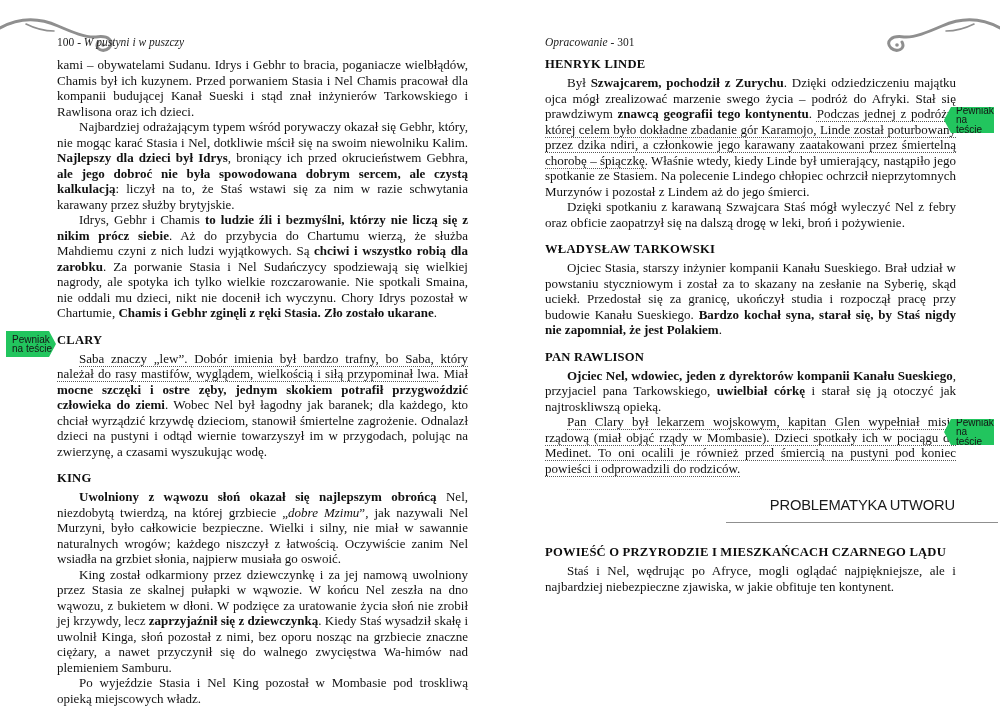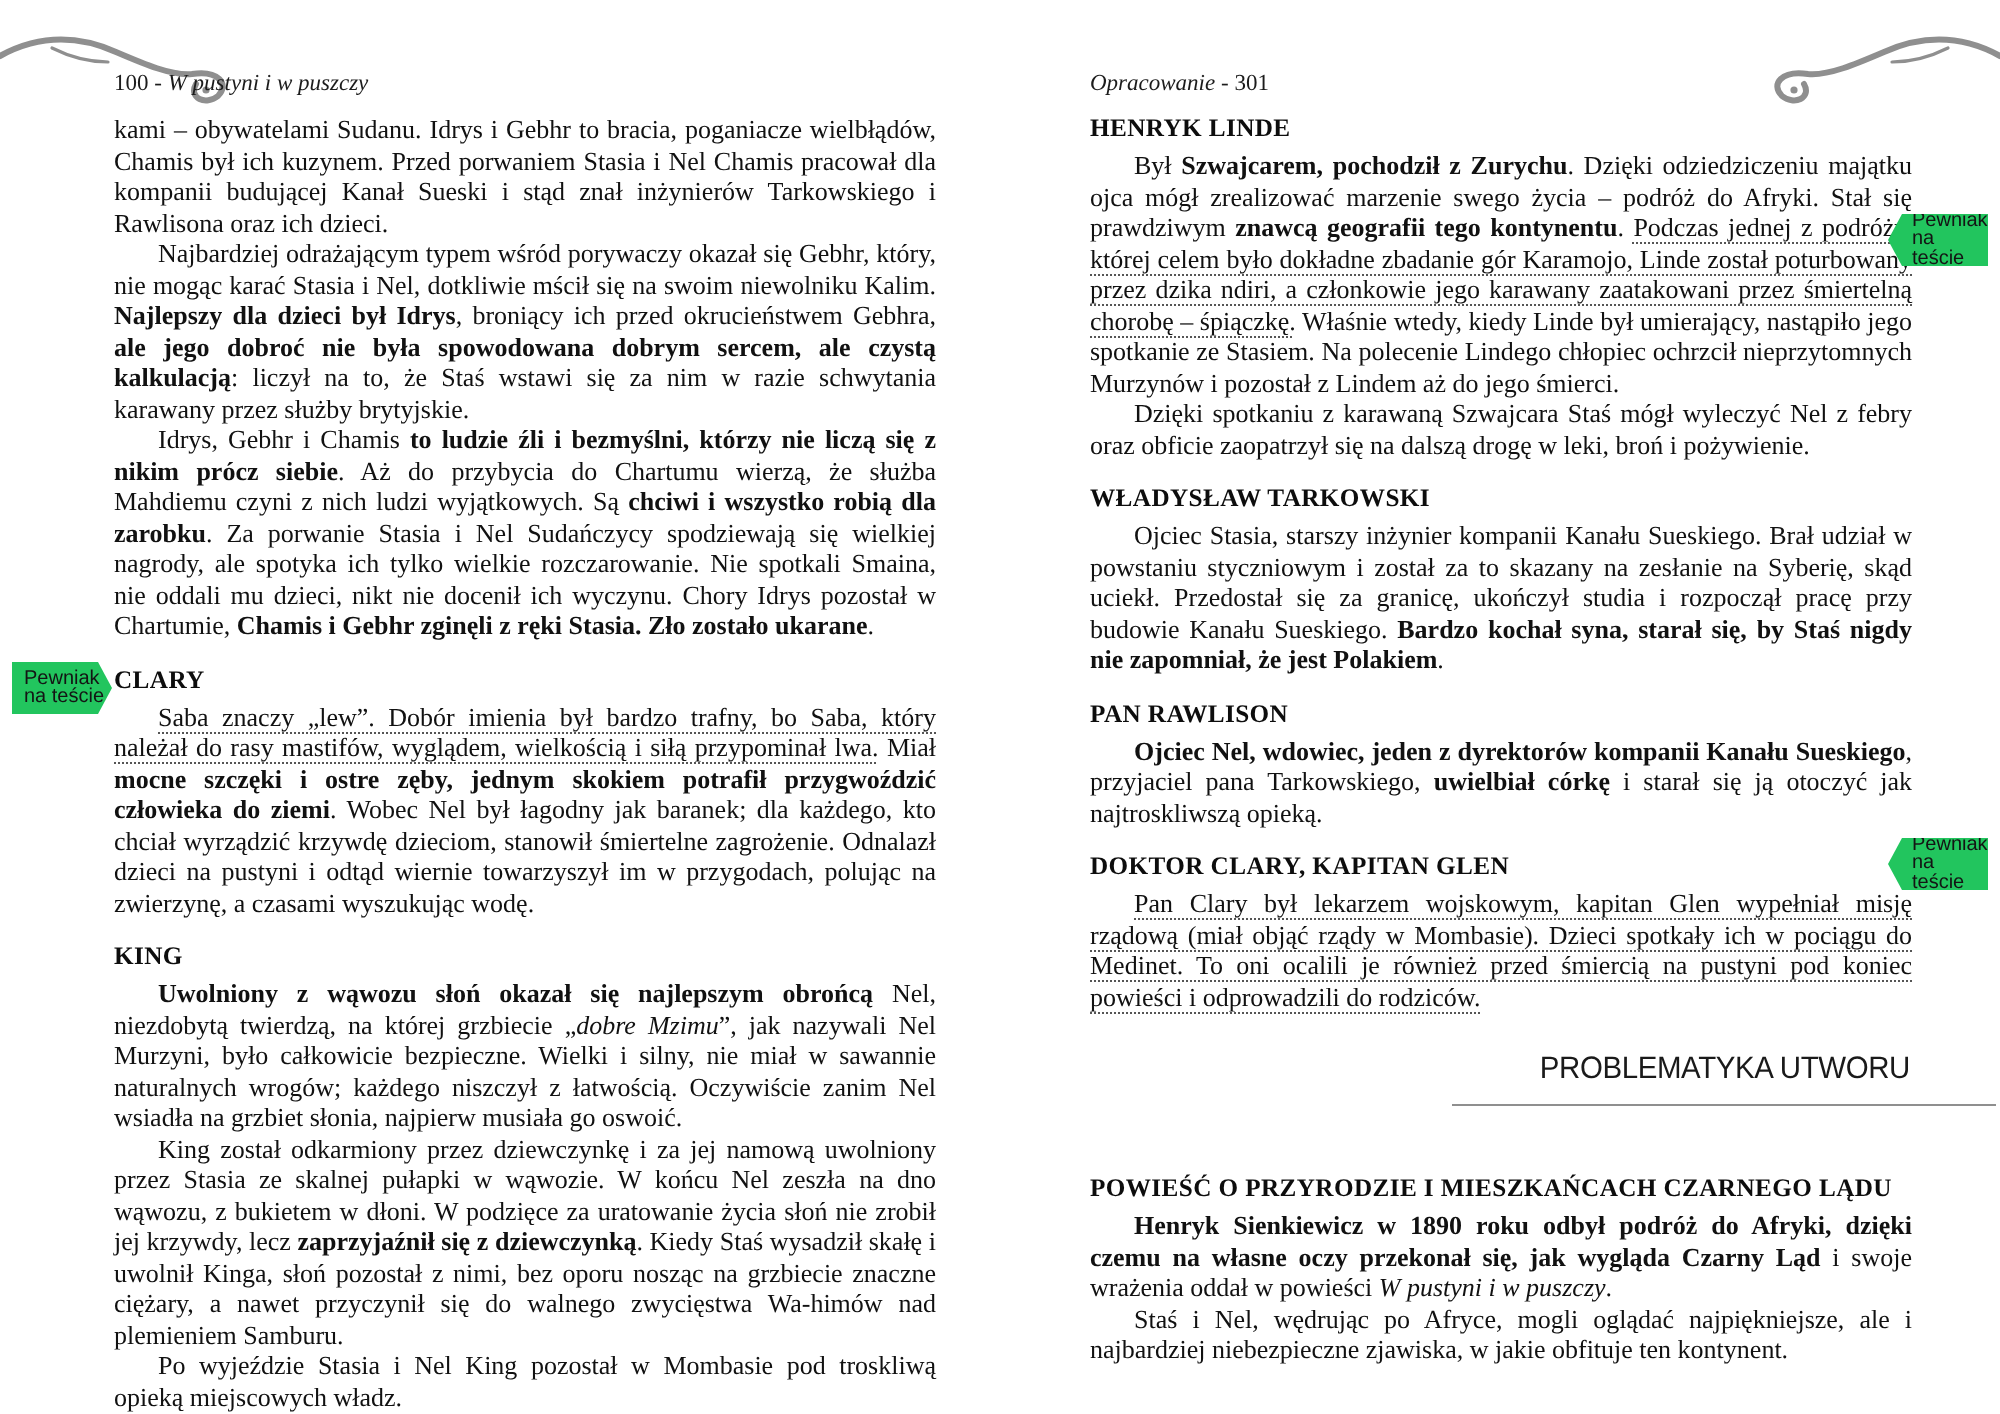--- a/index.html
+++ b/index.html
@@ -14,21 +14,21 @@
   .content p{margin:0;text-align:justify;font-size:13px;line-height:15.5px;
              color:#111;text-indent:22px;hyphens:auto;}
   .content p.noindent{text-indent:0;}
   .sec-h{font-weight:bold;font-size:12.6px;line-height:15px;margin:12px 0 3px;
          letter-spacing:.2px;color:#0d0d0d;white-space:nowrap;}
   .content .sec-h:first-child{margin-top:1px;font-family:Liberation Serif, serif;}
   .b{font-weight:bold;}
   .i{font-style:italic;}
   .u{text-decoration-line:underline;text-decoration-style:dotted;
      text-decoration-thickness:1px;text-decoration-color:#555;text-underline-offset:2.5px;}
-  .rule-h{margin:20px -42px 34px auto;width:272px;border-bottom:1.5px solid #8f8f8f;
+  .rule-h{margin:20px -42px 22px auto;width:272px;border-bottom:1.5px solid #8f8f8f;
           padding-bottom:8px;text-align:center;}
   .rule-h span{display:inline-block;font-family:"Liberation Sans",sans-serif;
           font-size:15.5px;color:#1a1a1a;letter-spacing:-.2px;transform:scaleX(.95);}
   .badge{position:absolute;width:50px;height:26px;background:#22c55e;
          font-family:"Liberation Sans",sans-serif;font-size:10px;line-height:9.5px;
          color:#141414;display:flex;flex-direction:column;justify-content:center;
          box-sizing:border-box;}
   .badge.point-right{clip-path:polygon(0 0,calc(100% - 7px) 0,100% 50%,calc(100% - 7px) 100%,0 100%);
          padding-left:6px;left:6px;top:331px;}
   .badge.point-left{clip-path:polygon(7px 0,100% 0,100% 100%,7px 100%,0 50%);padding-left:12px;}
@@ -72,25 +72,23 @@
   <div id="page-right" class="page">
     <div class="pg-header"><span></span><span class="it">Opracowanie</span><span> - 301</span></div>
     <div class="content">
         <div class="sec-h">HENRYK LINDE</div>
         <p><span>Był </span><span class="b">Szwajcarem, pochodził z Zurychu</span><span>. Dzięki odziedziczeniu majątku ojca mógł zrealizować marzenie swego życia – podróż do Afryki. Stał się prawdziwym </span><span class="b">znawcą geografii tego kontynentu</span><span>. </span><span class="u">Podczas jednej z podróży, której celem było dokładne zbadanie gór Karamojo, Linde został poturbowany przez dzika ndiri, a członkowie jego karawany zaatakowani przez śmiertelną chorobę – śpiączkę.</span><span> Właśnie wtedy, kiedy Linde był umierający, nastąpiło jego spotkanie ze Stasiem. Na polecenie Lindego chłopiec ochrzcił nieprzytomnych Murzynów i pozostał z Lindem aż do jego śmierci.</span></p>
         <p><span>Dzięki spotkaniu z karawaną Szwajcara Staś mógł wyleczyć Nel z febry oraz obficie zaopatrzył się na dalszą drogę w leki, broń i pożywienie.</span></p>
         <div class="sec-h">WŁADYSŁAW TARKOWSKI</div>
         <p><span>Ojciec Stasia, starszy inżynier kompanii Kanału Sueskiego. Brał udział w powstaniu styczniowym i został za to skazany na zesłanie na Syberię, skąd uciekł. Przedostał się za granicę, ukończył studia i rozpoczął pracę przy budowie Kanału Sueskiego. </span><span class="b">Bardzo kochał syna, starał się, by Staś nigdy nie zapomniał, że jest Polakiem</span><span>.</span></p>
         <div class="sec-h">PAN RAWLISON</div>
         <p><span class="b">Ojciec Nel, wdowiec, jeden z dyrektorów kompanii Kanału Sueskiego</span><span>, przyjaciel pana Tarkowskiego, </span><span class="b">uwielbiał córkę</span><span> i starał się ją otoczyć jak najtroskliwszą opieką.</span></p>
-        <div class="sec-h">DOKTOR CLARY, KAPITAN GLEN</div>
         <p><span class="u">Pan Clary był lekarzem wojskowym, kapitan Glen wypełniał misję rządową (miał objąć rządy w Mombasie). Dzieci spotkały ich w pociągu do Medinet. To oni ocalili je również przed śmiercią na pustyni pod koniec powieści i odprowadzili do rodziców.</span></p>
         <div class="rule-h"><span>PROBLEMATYKA UTWORU</span></div>
         <div class="sec-h">POWIEŚĆ O PRZYRODZIE I MIESZKAŃCACH CZARNEGO LĄDU</div>
-        <p><span class="b">Henryk Sienkiewicz w 1890 roku odbył podróż do Afryki, dzięki czemu na własne oczy przekonał się, jak wygląda Czarny Ląd</span><span> i swoje wrażenia oddał w powieści </span><span class="i">W pustyni i w puszczy</span><span>.</span></p>
         <p><span>Staś i Nel, wędrując po Afryce, mogli oglądać najpiękniejsze, ale i najbardziej niebezpieczne zjawiska, w jakie obfituje ten kontynent.</span></p>
       </div>
   </div>
 
   <div id="badge-1" class="badge point-right">
     <span>Pewniak</span>
     <span>na teście</span>
   </div>
   <div id="badge-2" class="badge point-left">
     <span>Pewniak</span>

